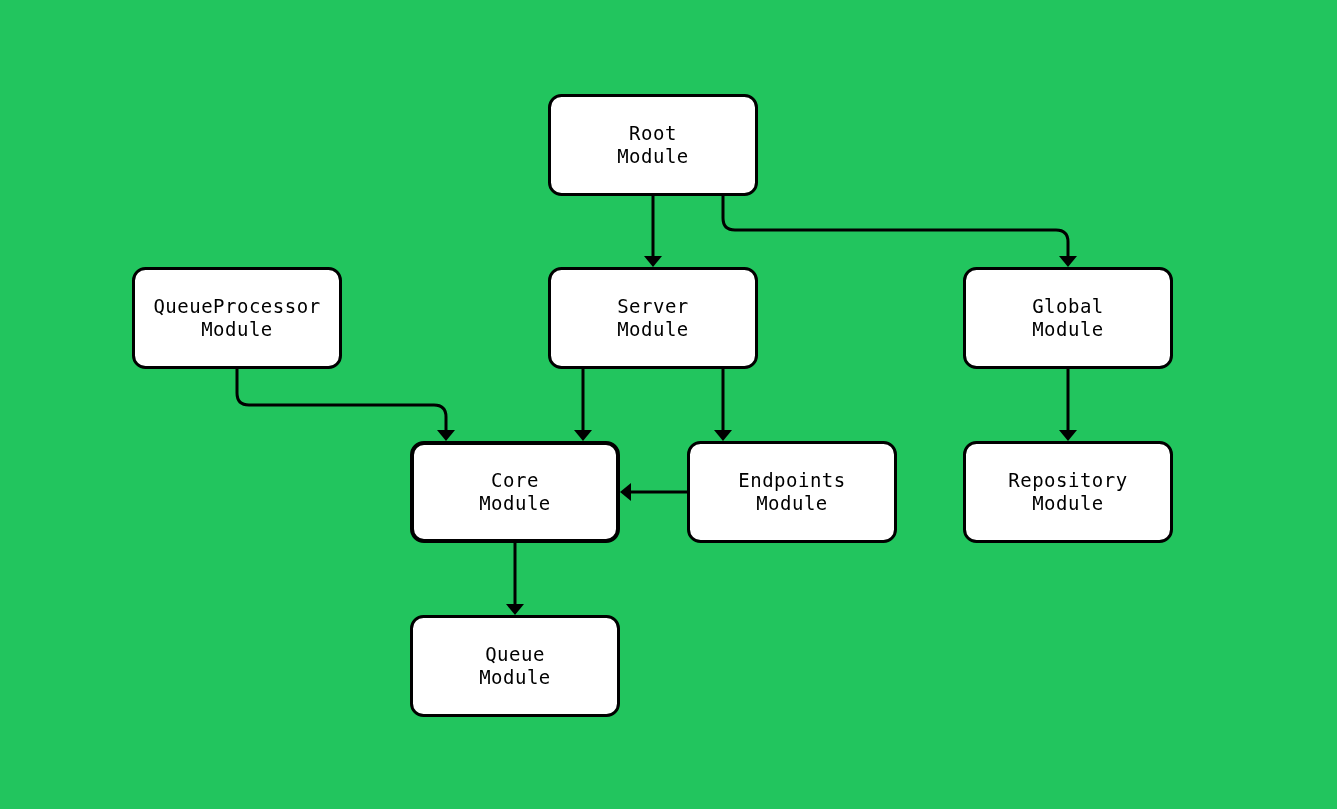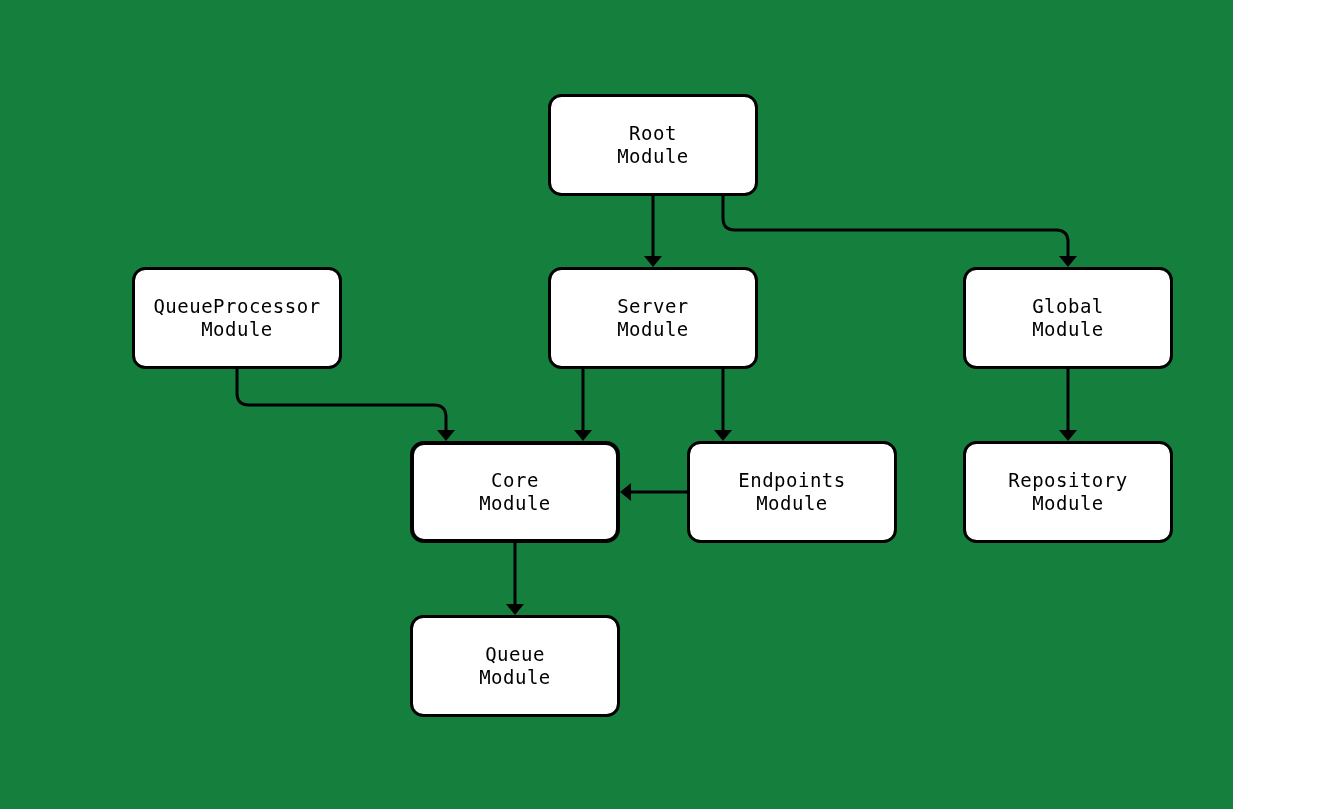--- a/index.html
+++ b/index.html
@@ -9,23 +9,23 @@
     background: #ffffff;
   }
   body {
     width: 1337px;
     height: 809px;
     font-family: "DejaVu Sans Mono", monospace;
     overflow: hidden;
   }
   #diagram-root {
     position: relative;
-    width: 1233px;
+    width: 1337px;
     height: 809px;
-    background: #15803d;
+    background: #22c55e;
   }
   svg#diagram-canvas {
     display: block;
     width: 1337px;
     height: 809px;
   }
   .node-box {
     fill: #ffffff;
   }
   .node-label {

